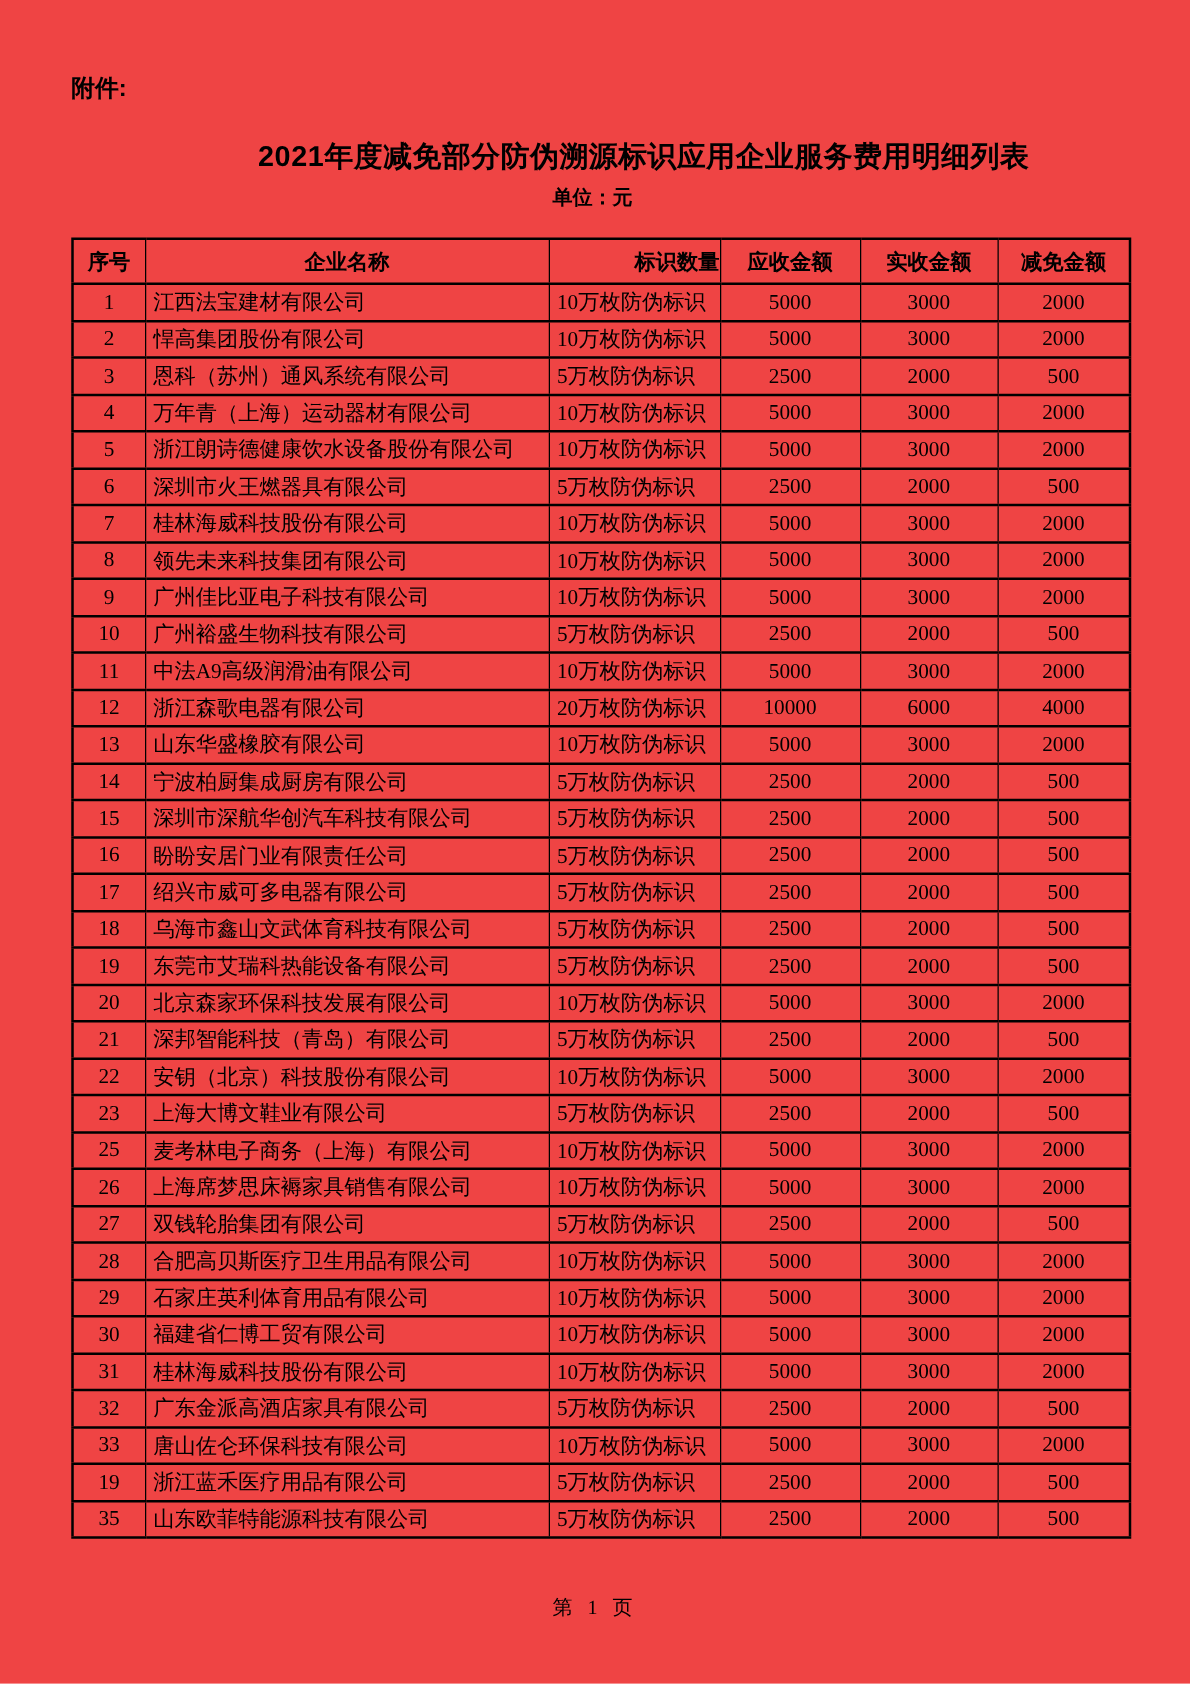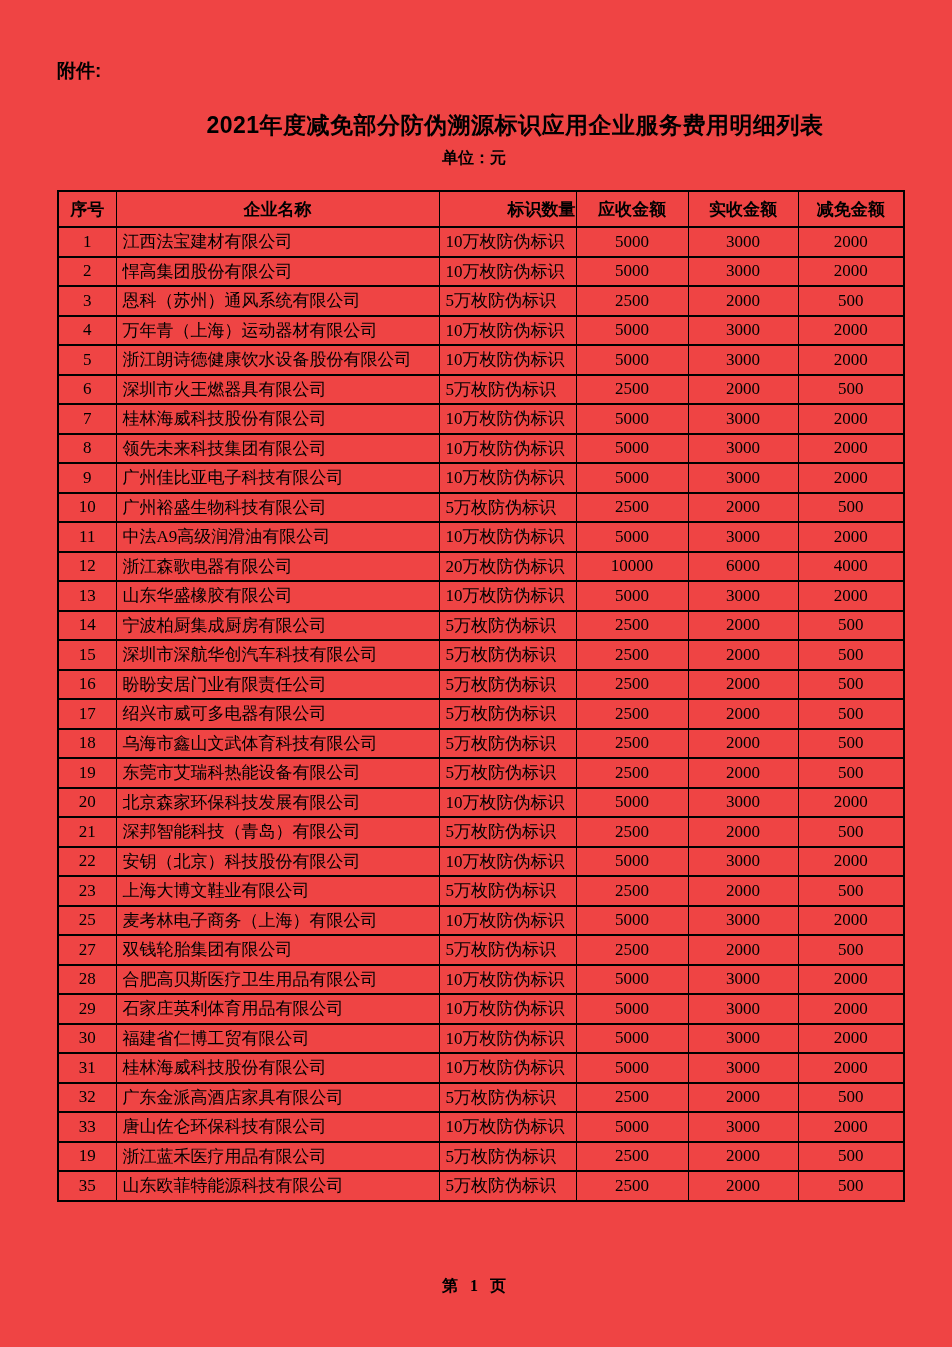--- a/index.html
+++ b/index.html
@@ -77,21 +77,20 @@
   }
   table.fee-table td.al { text-align: left; padding-left: 6px; }
   .footer {
     position: absolute;
     left: 0;
     top: 1276px;
     width: 952px;
     text-align: center;
     font-size: 16px;
     letter-spacing: 4px;
-    font-weight: bold;
   }
 </style>
 </head>
 <body>
 
 <div class="page">
 
   <div class="attachment">附件:</div>
 
   <div class="doc-title">2021年度减免部分防伪溯源标识应用企业服务费用明细列表</div>
@@ -304,20 +303,28 @@
     </tr>
         <tr>
       <td>25</td>
       <td class="al">麦考林电子商务（上海）有限公司</td>
       <td class="al">10万枚防伪标识</td>
       <td>5000</td>
       <td>3000</td>
       <td>2000</td>
     </tr>
         <tr>
+      <td>26</td>
+      <td class="al">上海席梦思床褥家具销售有限公司</td>
+      <td class="al">10万枚防伪标识</td>
+      <td>5000</td>
+      <td>3000</td>
+      <td>2000</td>
+    </tr>
+        <tr>
       <td>27</td>
       <td class="al">双钱轮胎集团有限公司</td>
       <td class="al">5万枚防伪标识</td>
       <td>2500</td>
       <td>2000</td>
       <td>500</td>
     </tr>
         <tr>
       <td>28</td>
       <td class="al">合肥高贝斯医疗卫生用品有限公司</td>

